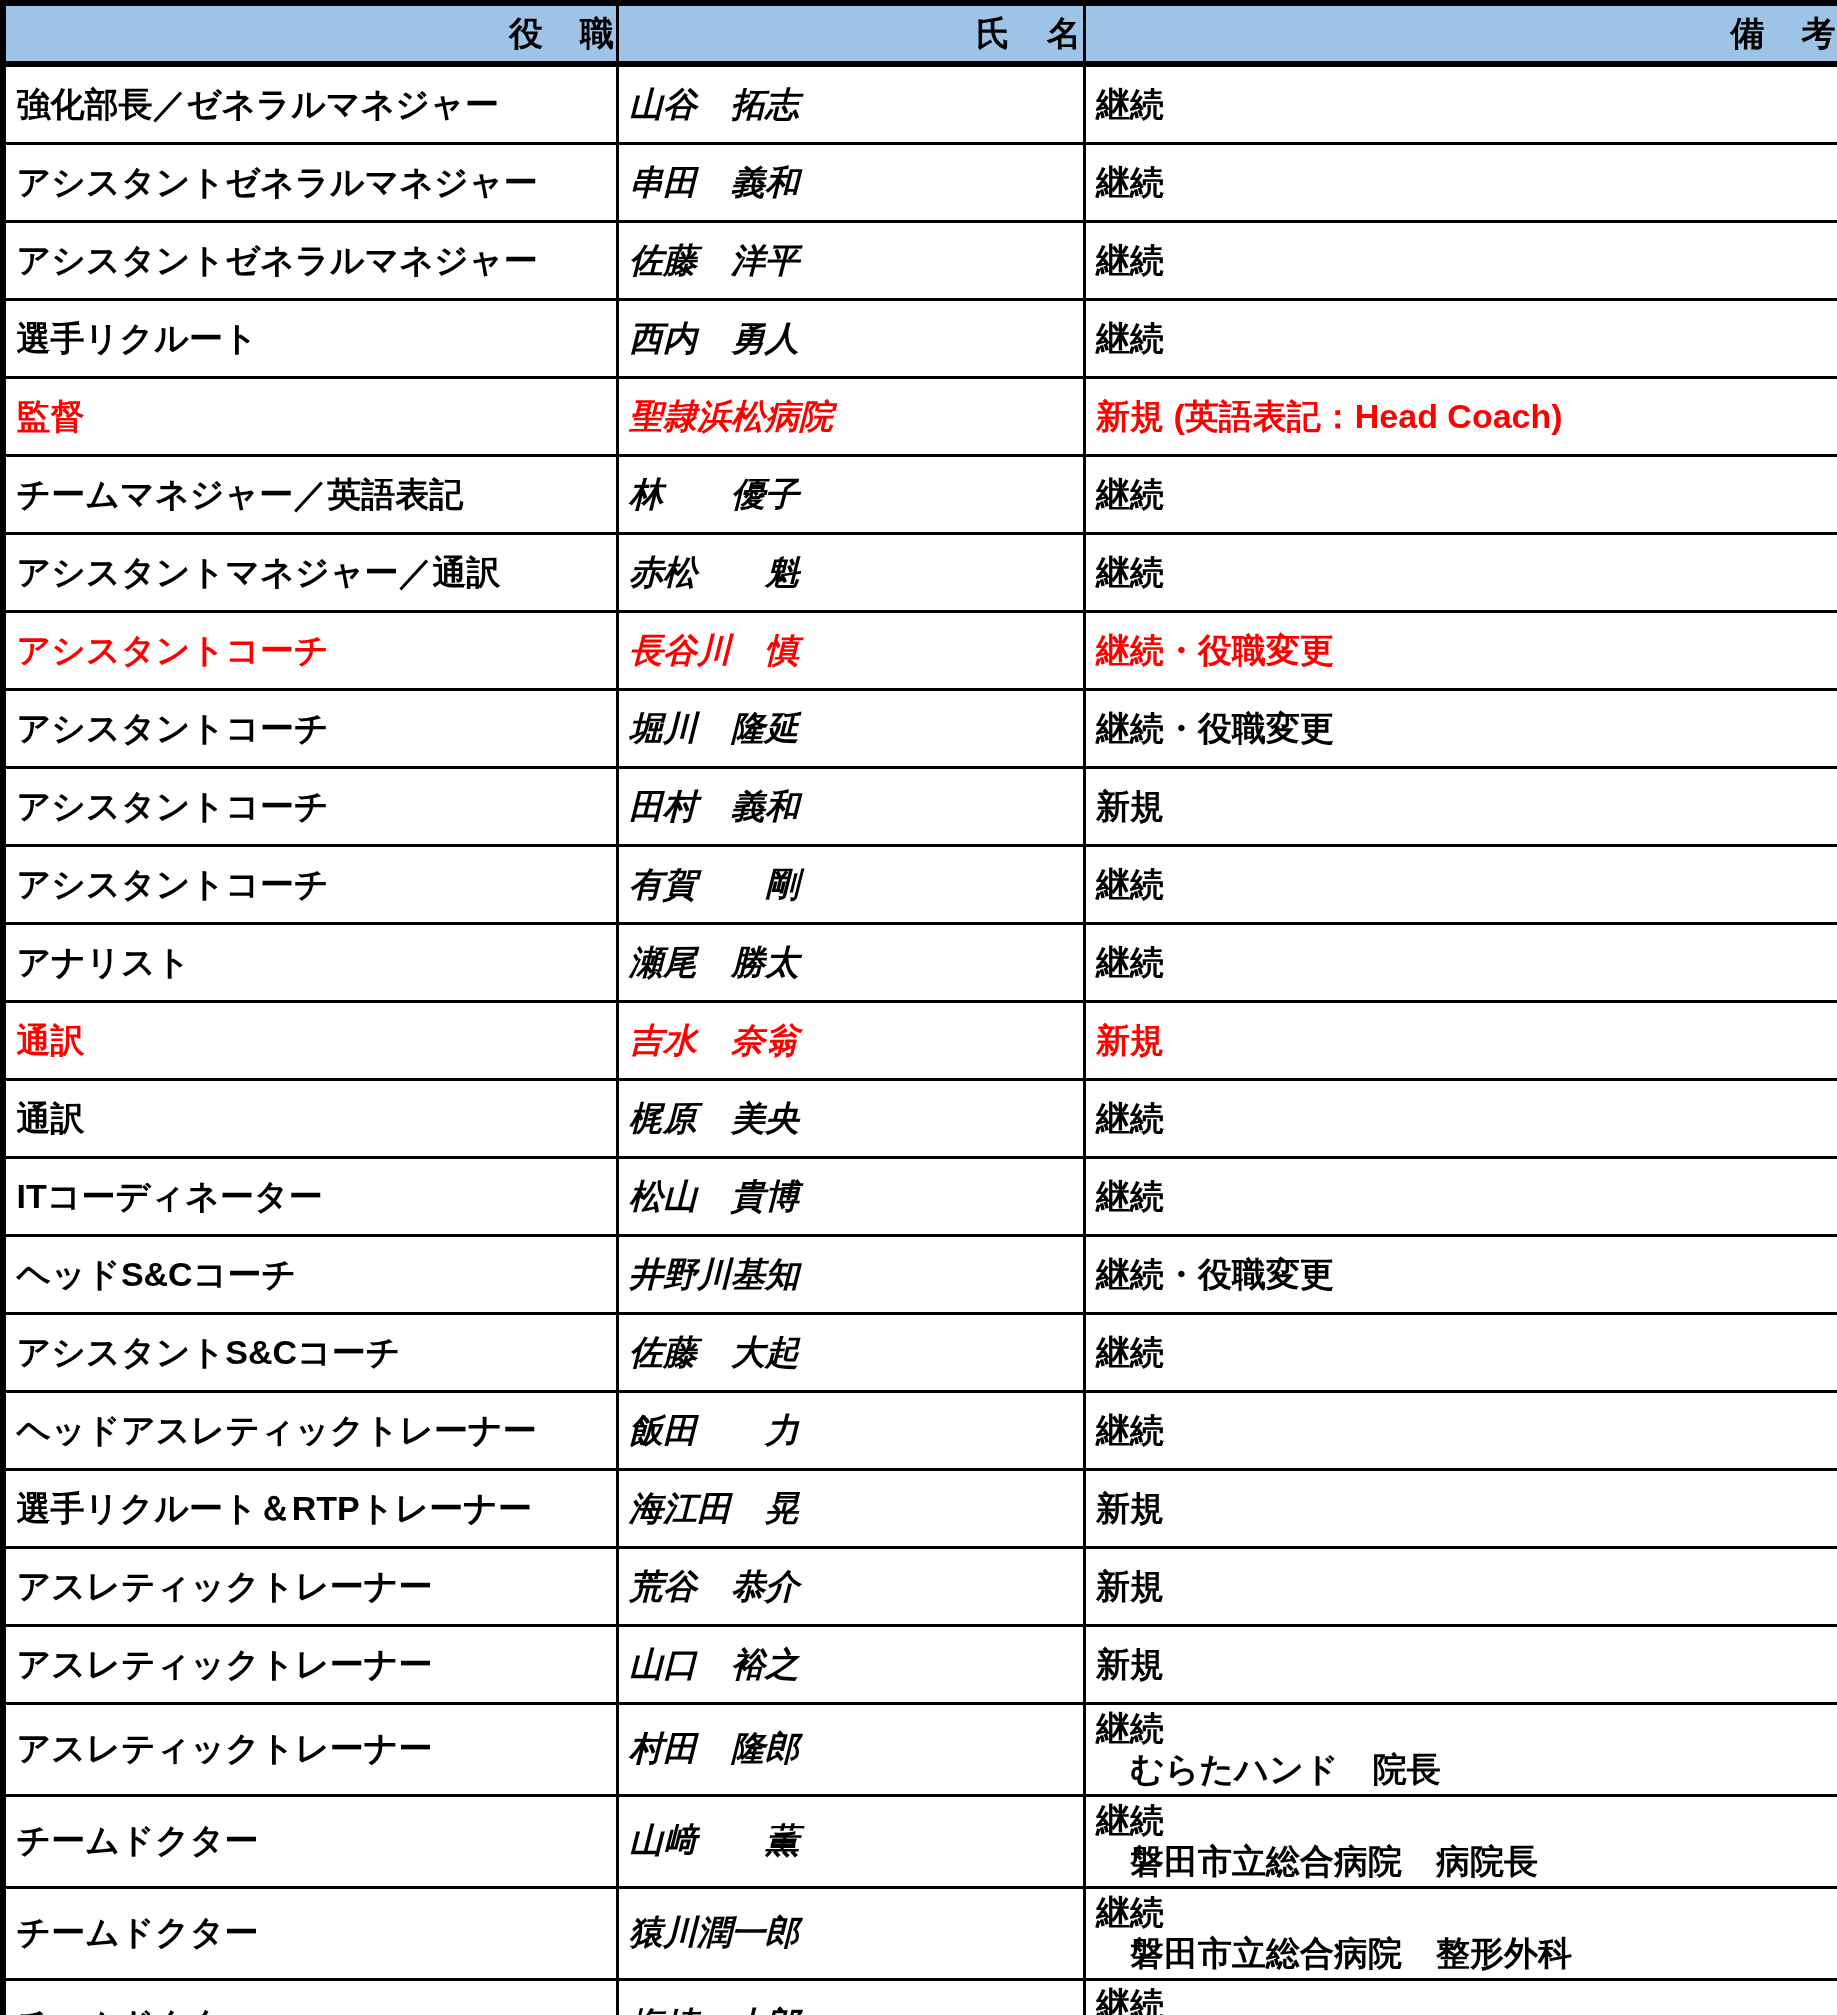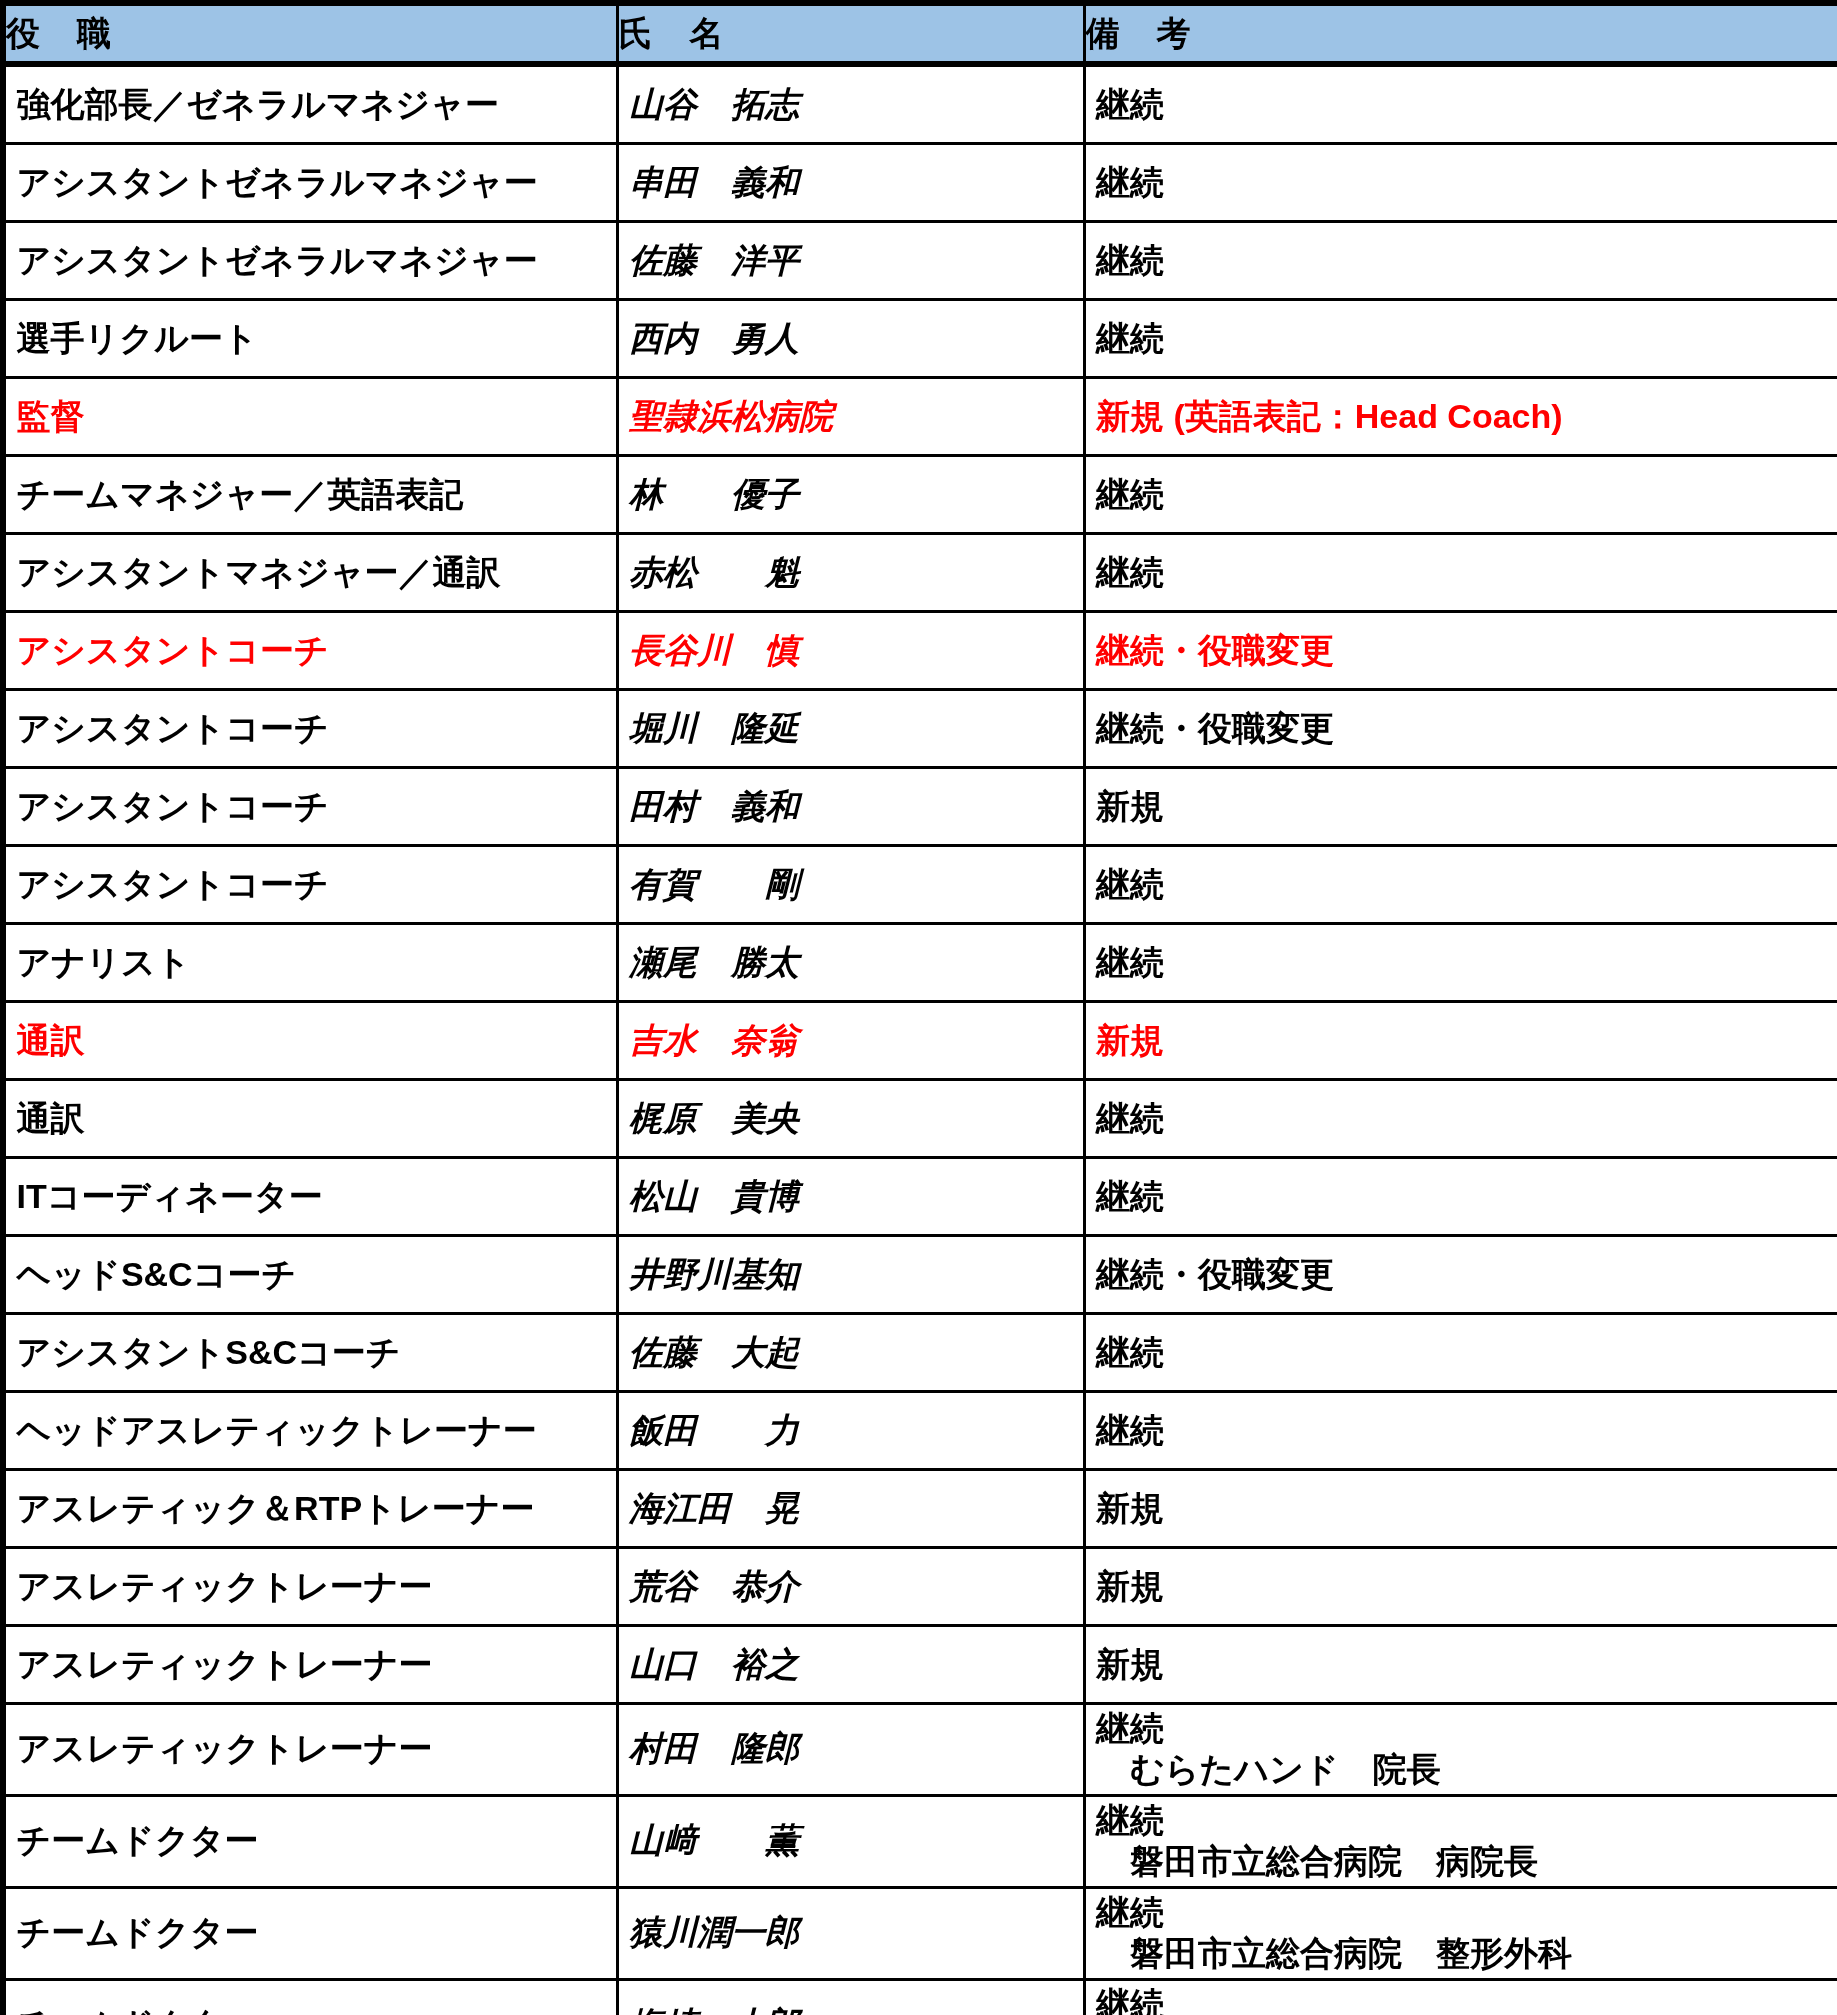--- a/index.html
+++ b/index.html
@@ -27,21 +27,21 @@
     color:var(--text);
     border:6.7px solid var(--border);
     border-bottom-width:21px;
   }
   col.c-position{width:614px;}
   col.c-name{width:467px;}
   col.c-remarks{width:756px;}
   table.staff th{
     background:var(--header-bg);
     height:55px;
-    text-align:left;
+    text-align:right;
     vertical-align:middle;
     border:3.7px solid var(--border);
     border-top-width:6.7px;
     border-bottom-width:6px;
     padding:0;
     letter-spacing:1.5px;
   }
   table.staff td{
     border:3.7px solid var(--border);
     height:69px;
@@ -159,21 +159,21 @@
         <td class="cell-position">アシスタントS&amp;Cコーチ</td>
         <td class="cell-name">佐藤　大起</td>
         <td class="cell-remarks">継続</td>
       </tr>
       <tr>
         <td class="cell-position">ヘッドアスレティックトレーナー</td>
         <td class="cell-name">飯田　　力</td>
         <td class="cell-remarks">継続</td>
       </tr>
       <tr>
-        <td class="cell-position">アスレティック＆RTPトレーナー</td>
+        <td class="cell-position">選手リクルート＆RTPトレーナー</td>
         <td class="cell-name">海江田　晃</td>
         <td class="cell-remarks">新規</td>
       </tr>
       <tr>
         <td class="cell-position">アスレティックトレーナー</td>
         <td class="cell-name">荒谷　恭介</td>
         <td class="cell-remarks">新規</td>
       </tr>
       <tr>
         <td class="cell-position">アスレティックトレーナー</td>

